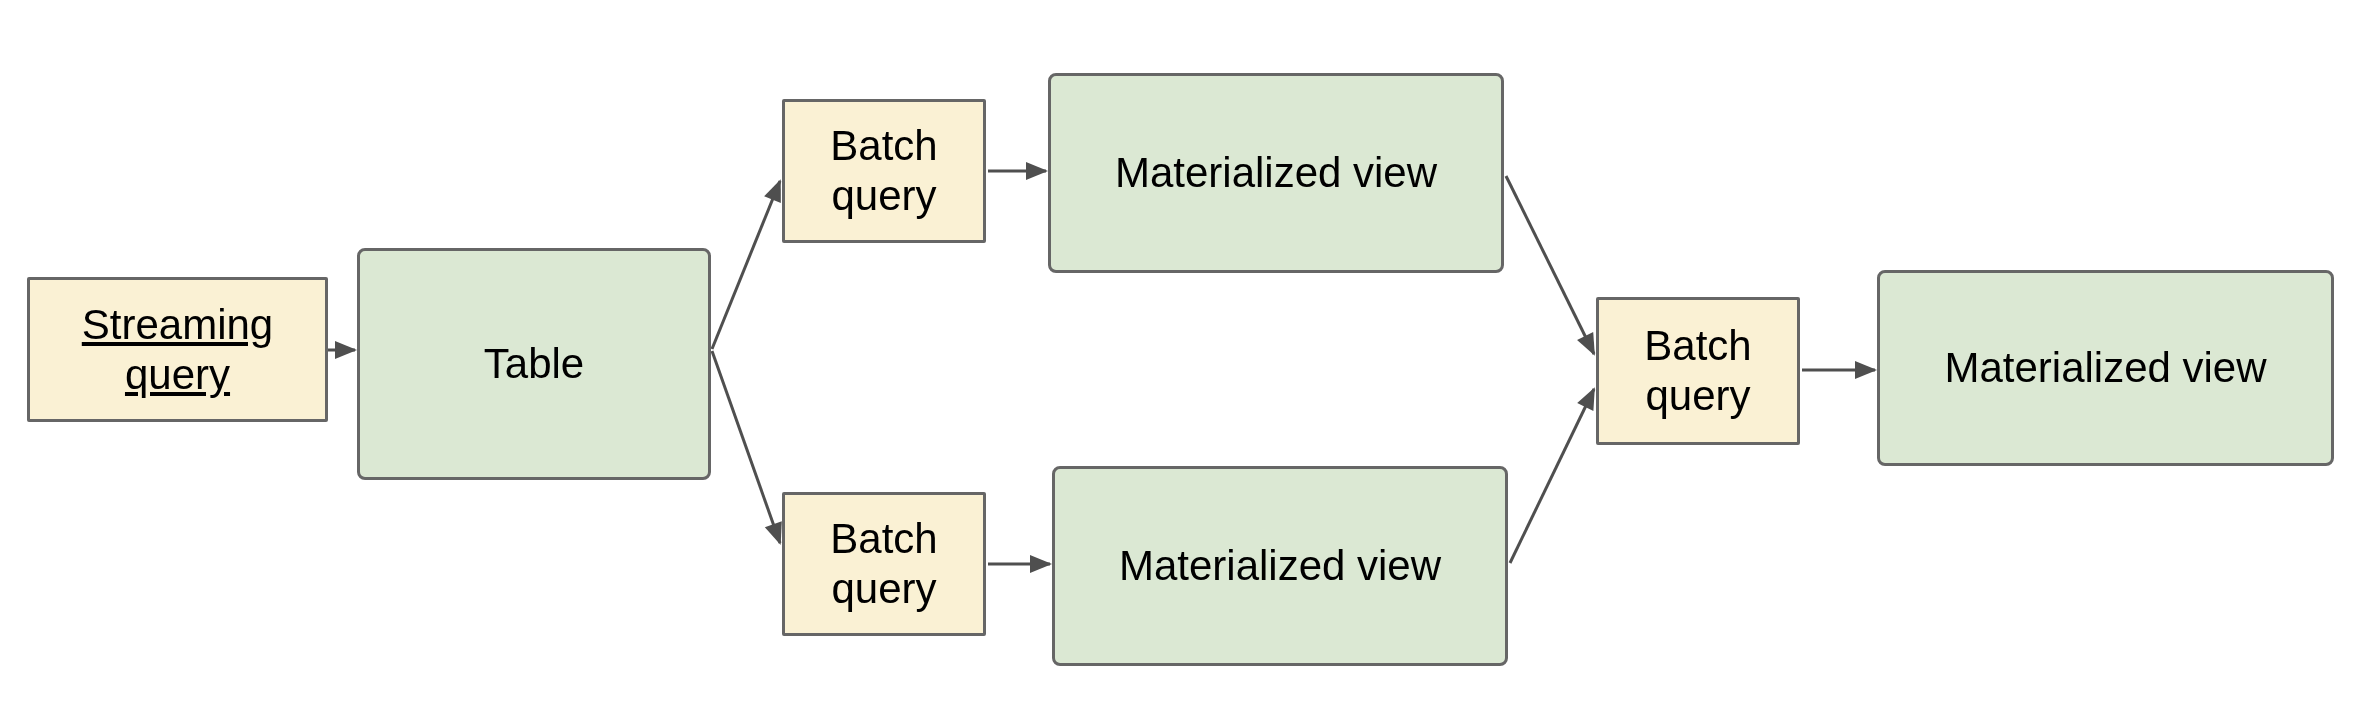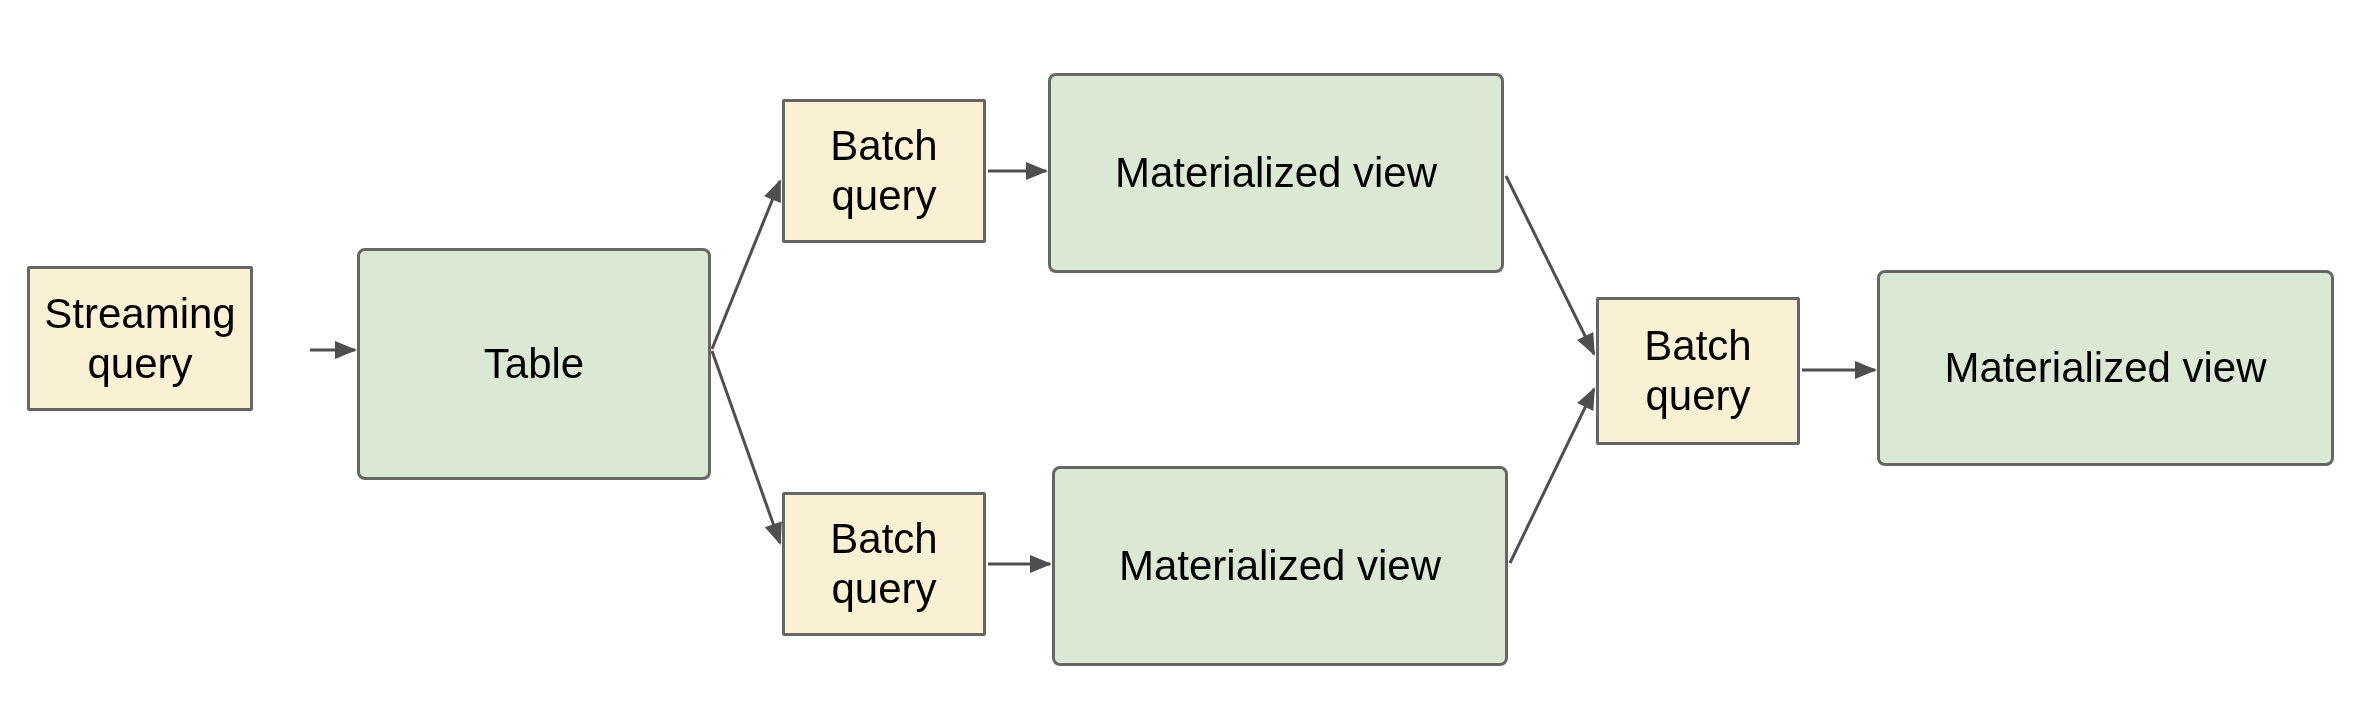--- a/index.html
+++ b/index.html
@@ -63,21 +63,21 @@
     <line x1="310" y1="350" x2="355" y2="350" marker-end="url(#arrow)"></line>
     <line x1="712" y1="349" x2="780" y2="181" marker-end="url(#arrow)"></line>
     <line x1="988" y1="171" x2="1046" y2="171" marker-end="url(#arrow)"></line>
     <line x1="1506" y1="176" x2="1594" y2="354" marker-end="url(#arrow)"></line>
     <line x1="712" y1="351" x2="780" y2="543" marker-end="url(#arrow)"></line>
     <line x1="988" y1="564" x2="1050" y2="564" marker-end="url(#arrow)"></line>
     <line x1="1510" y1="563" x2="1594" y2="389" marker-end="url(#arrow)"></line>
     <line x1="1802" y1="370" x2="1875" y2="370" marker-end="url(#arrow)"></line>
   </svg>
 
-  <div class="node query" style="left:27px;   top:266px; width:226px; height:145px;">
+  <div class="node query" style="left:27px;   top:277px; width:301px; height:145px;text-decoration:underline;">
     <span>Streaming query</span>
   </div>
 
   <div class="node view" style="left:357px;  top:248px; width:354px; height:232px;justify-content:center;">
     <span>Table</span>
   </div>
 
   <div class="node query" style="left:782px;  top:99px;  width:204px; height:144px;">
     <span>Batch query</span>
   </div>

